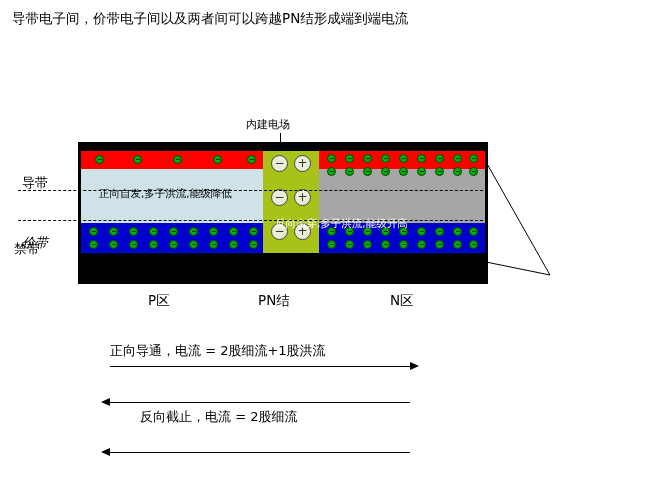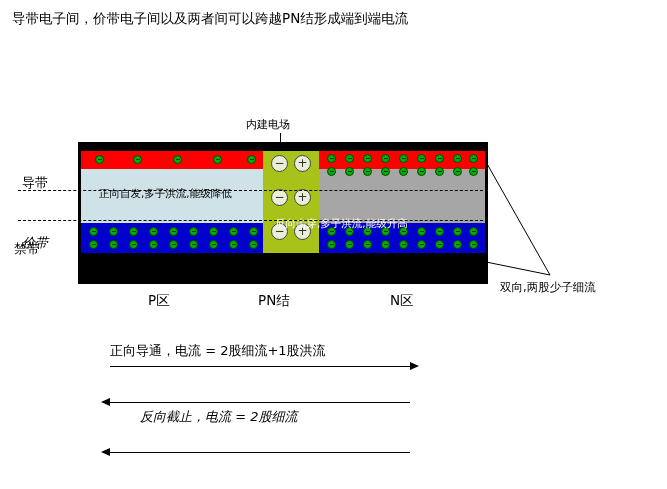--- a/index.html
+++ b/index.html
@@ -306,32 +306,31 @@
   <div class="region-caption" style="left:148px; top:172px;">P区</div>
   <div class="region-caption" style="left:258px; top:172px;">PN结</div>
   <div class="region-caption" style="left:390px; top:172px;">N区</div>
 
   <div class="leader" style="left:486px; top:40px; width:1px; height:0;"></div>
   <svg class="abs" style="left:480px; top:30px; width:120px; height:130px;">
     <line x1="6" y1="12" x2="70" y2="125" stroke="#000" stroke-width="1"></line>
     <line x1="6" y1="112" x2="70" y2="125" stroke="#000" stroke-width="1"></line>
   </svg>
 
-  <div class="abs" id="right-note">双向,两股少子细流</div>
 </div>
 
 <div class="abs" id="bottom">
 
   <div class="arrow-row" style="top:0;">
     <div class="arrow-text" style="left:110px; top:2px;">正向导通，电流 = 2股细流+1股洪流</div>
     <div class="arrow-line" style="left:110px; top:26px; width:300px;"></div>
     <div class="arrow-head right" style="left:410px; top:22px;"></div>
   </div>
 
-  <div class="arrow-row" style="top:52px;font-style:italic;">
+  <div class="arrow-row" style="top:52px;">
     <div class="arrow-line" style="left:110px; top:10px; width:300px;"></div>
     <div class="arrow-head left" style="left:101px; top:6px;"></div>
     <div class="arrow-text" style="left:140px; top:16px;">反向截止，电流 = 2股细流</div>
   </div>
 
   <div class="arrow-row" style="top:104px;">
     <div class="arrow-line" style="left:110px; top:8px; width:300px;"></div>
     <div class="arrow-head left" style="left:101px; top:4px;"></div>
   </div>
 </div>

